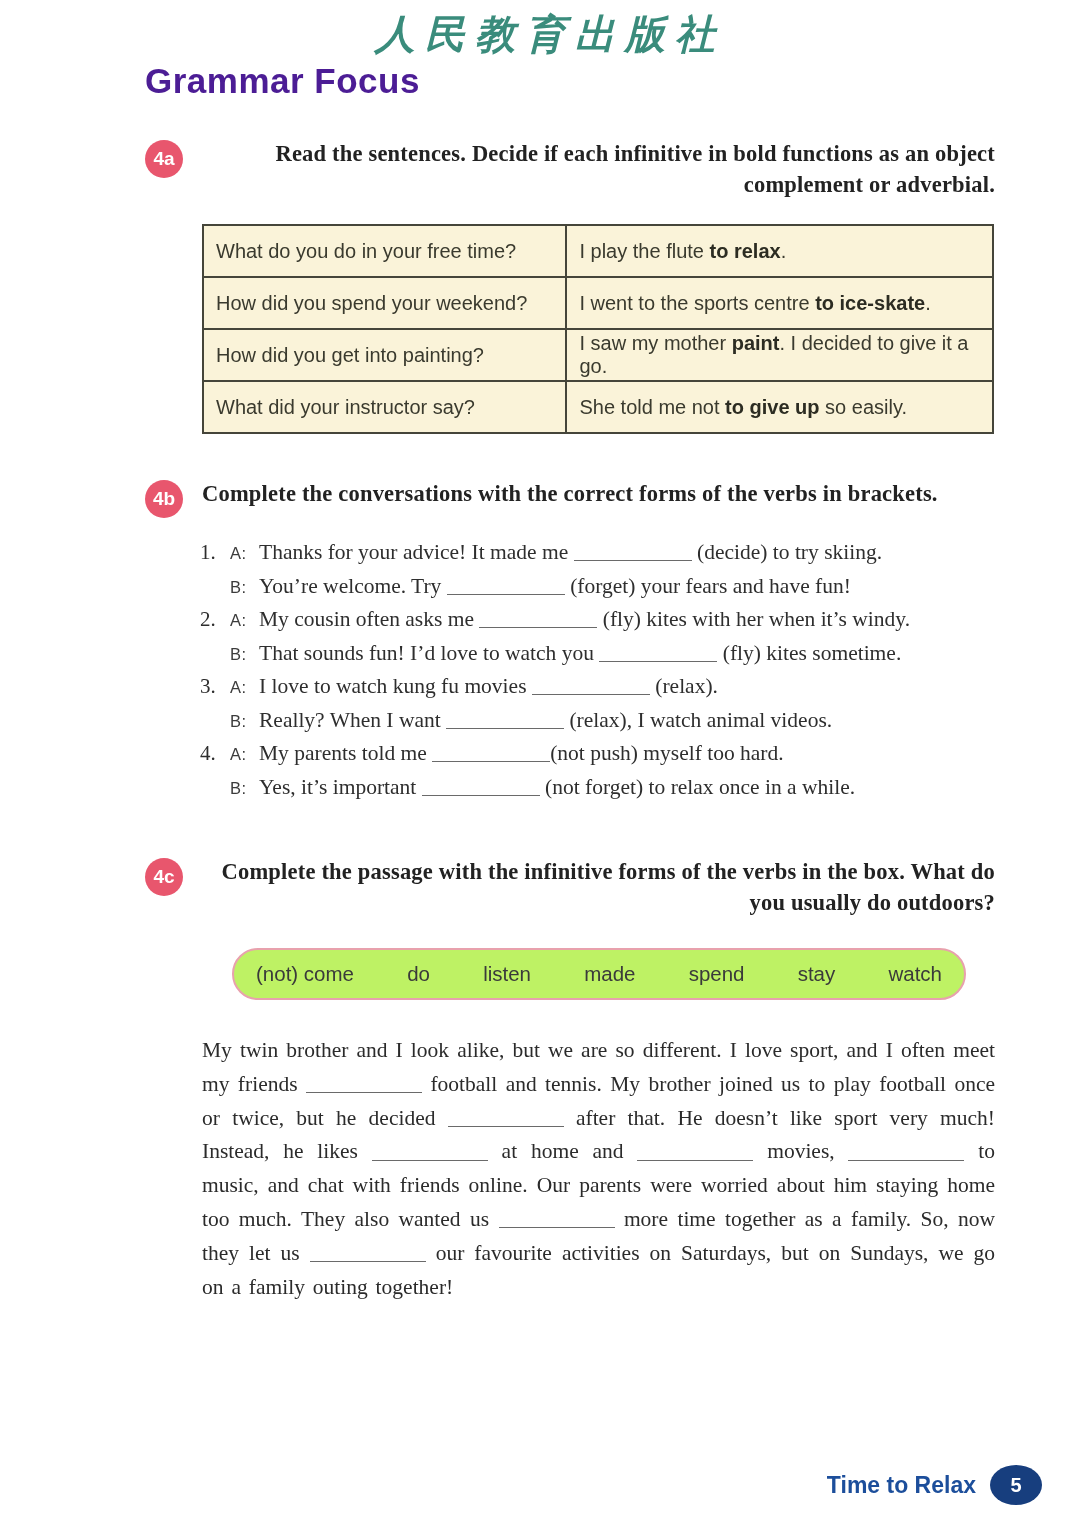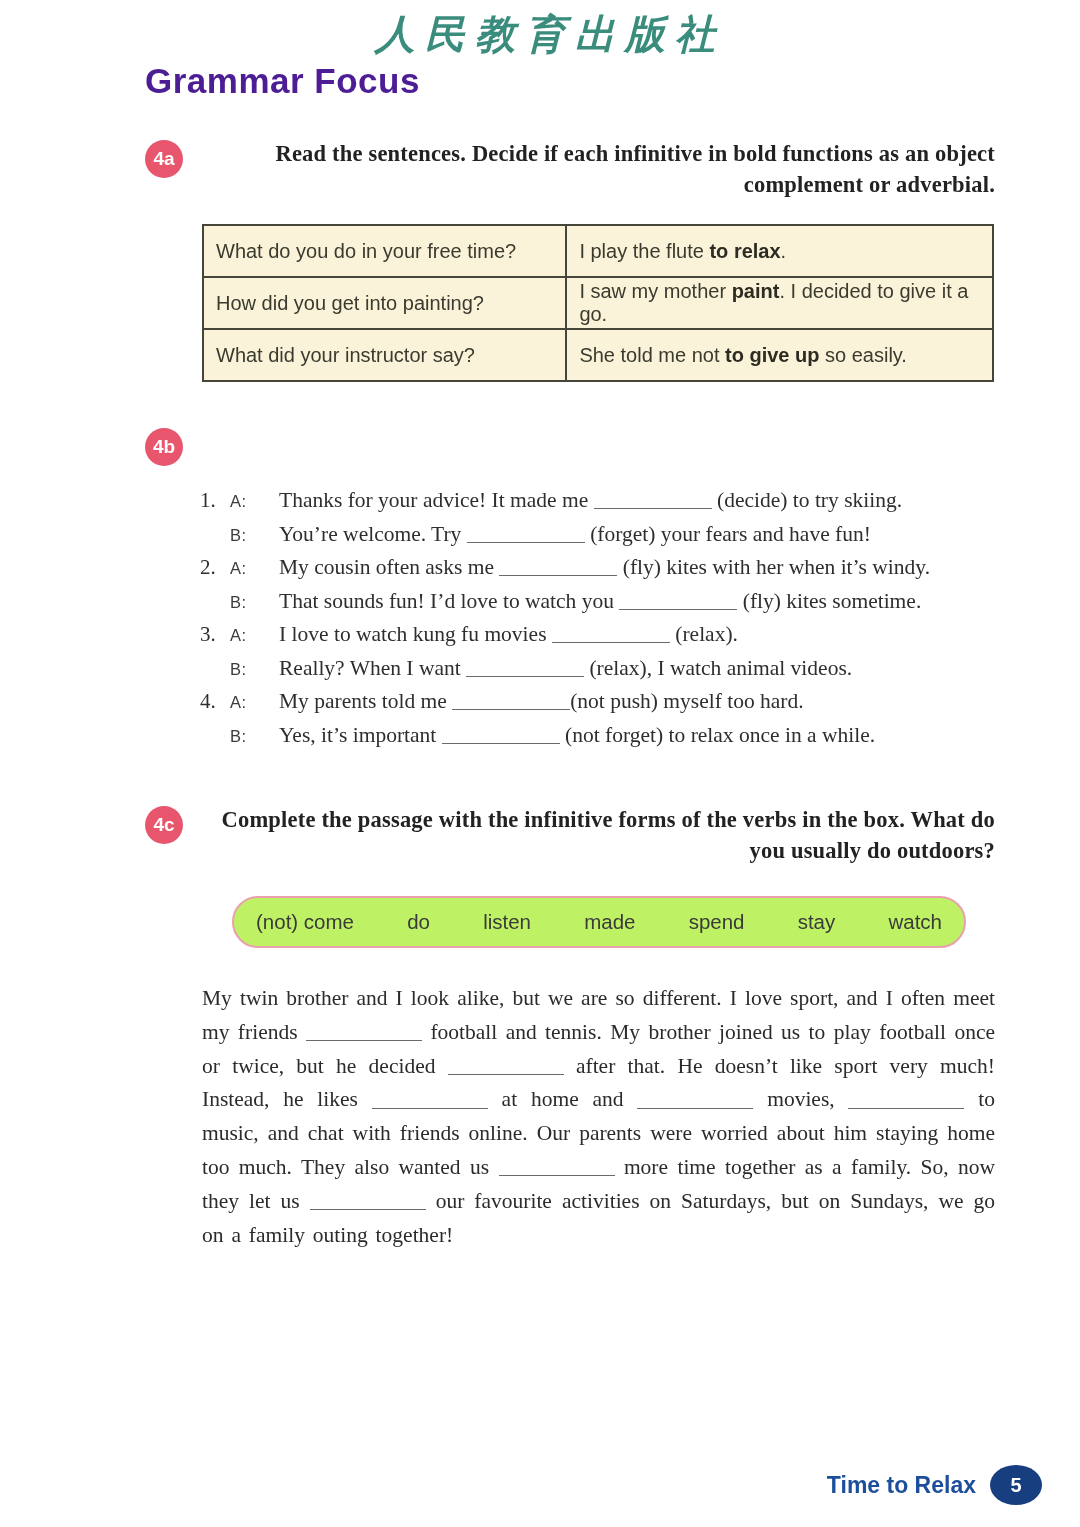--- a/index.html
+++ b/index.html
@@ -46,21 +46,21 @@
   td.a-cell{width:404px;}
   .bold{font-weight:bold;color:#2c2c22;}
   
   .conv-list{margin:18px 0 0 200px;width:800px;}
   .conv-line{display:flex;align-items:baseline;}
   .conv-line .num{flex:0 0 30px;font-size:21px;}
   .conv-line .speaker{
     flex:0 0 29px;font-family:"Liberation Sans", sans-serif;font-size:16.5px;
     color:#3c3c3c;letter-spacing:0.5px;
   }
-  .conv-line .conv-text{flex:1;font-size:21.5px;line-height:33.5px;margin-left:20px;}
+  .conv-line .conv-text{flex:1;font-size:21.5px;line-height:33.5px;}
   
   .blank{
     display:inline-block;width:118px;border-bottom:1.6px solid #6a6a6a;
     height:0.85em;line-height:1;
   }
   
   .word-box{
     margin:30px 0 0 232px;width:686px;border:2px solid #e8a1ad;
     border-radius:28px;padding:12px 22px;display:flex;
     justify-content:space-between;align-items:center;
@@ -96,32 +96,37 @@
   <div class="instruction">Read the sentences. Decide if each infinitive in bold functions as an object complement or adverbial.</div>
 </div>
 
 <table class="grammar">
   <tbody>
       <tr>
         <td class="q-cell">What do you do in your free time?</td>
         <td class="a-cell"><span>I play the flute </span><span class="bold">to relax</span><span>.</span></td>
       </tr>
       <tr>
+        <td class="q-cell">How did you spend your weekend?</td>
+        <td class="a-cell"><span>I went to the sports centre </span><span class="bold">to ice-skate</span><span>.</span></td>
+      </tr>
+      <tr>
         <td class="q-cell">How did you get into painting?</td>
         <td class="a-cell"><span>I saw my mother </span><span class="bold">paint</span><span>. I decided to give it a go.</span></td>
       </tr>
       <tr>
         <td class="q-cell">What did your instructor say?</td>
         <td class="a-cell"><span>She told me not </span><span class="bold">to give up</span><span> so easily.</span></td>
       </tr>
     </tbody>
 </table>
 
 <div class="sec-row sec-4b">
   <div class="badge">4b</div>
+  <div class="instruction">Complete the conversations with the correct forms of the verbs in brackets.</div>
 </div>
 
 <div class="conv-list">
     <div class="conv-line">
       <span class="num">1.</span>
       <span class="speaker">A:</span>
       <span class="conv-text"><span>Thanks for your advice! It made me </span><span class="blank">&nbsp;</span><span> (decide) to try skiing.</span></span>
     </div>
     <div class="conv-line">
       <span class="num"></span>

